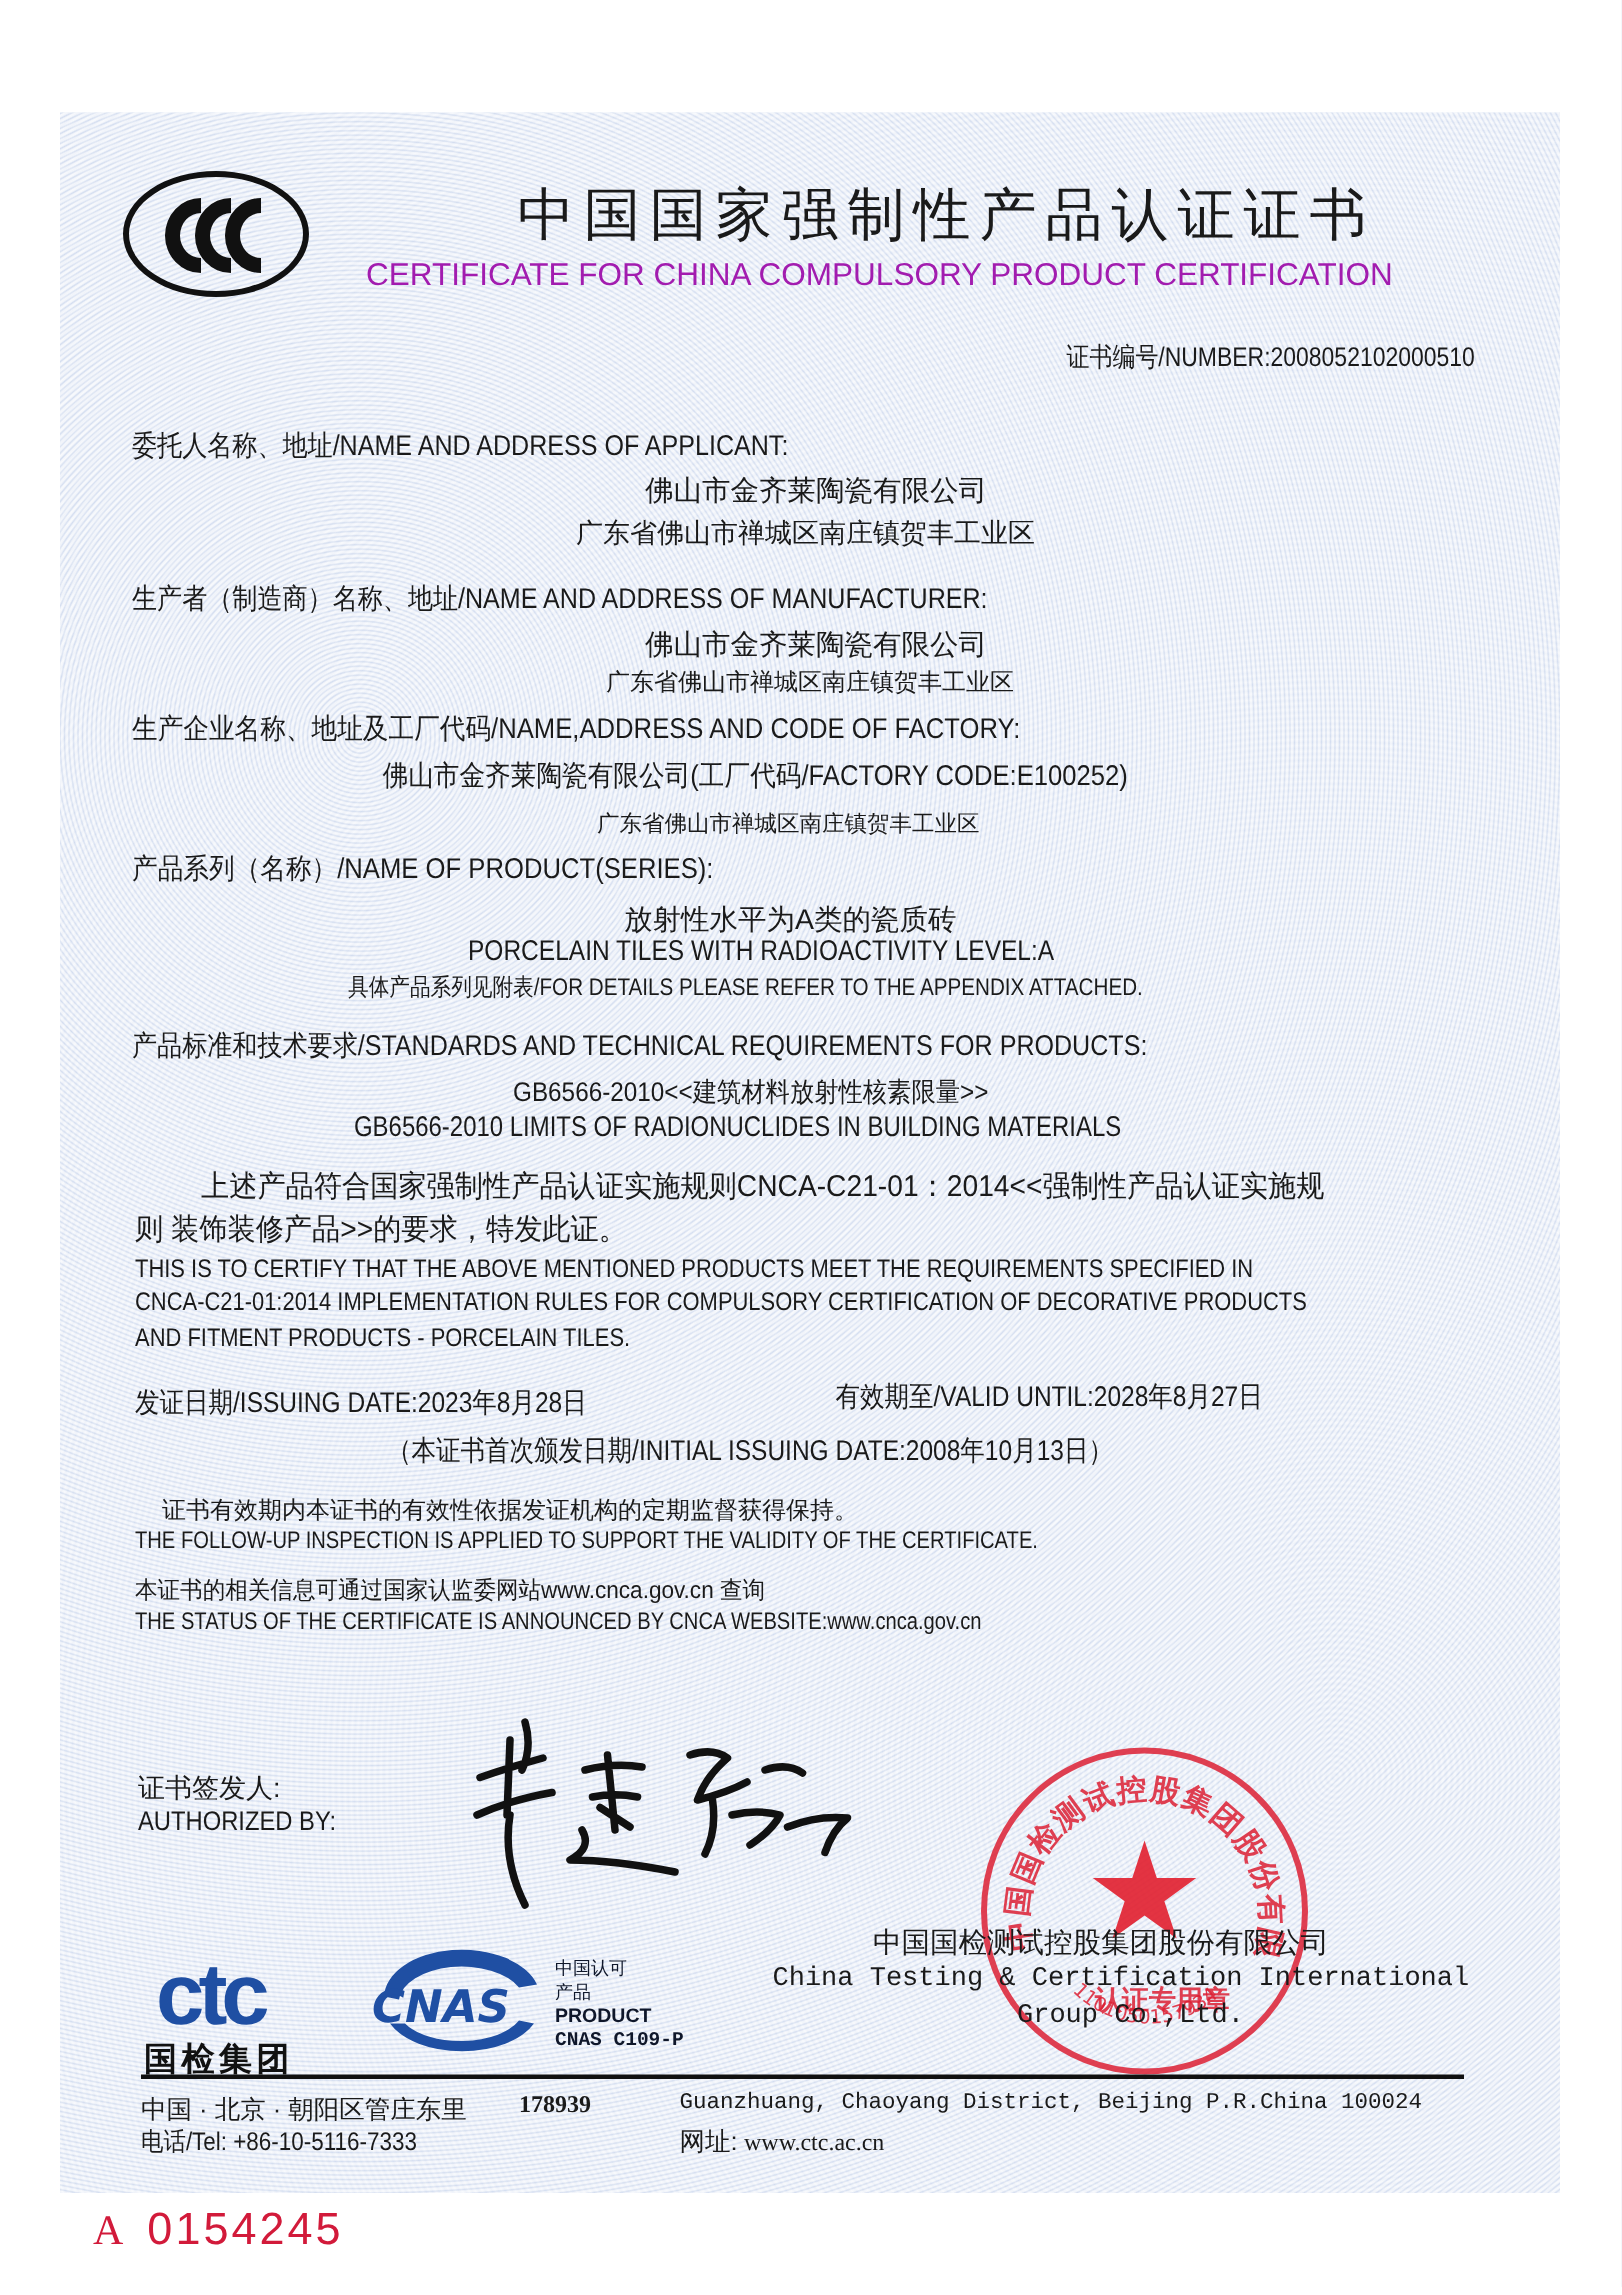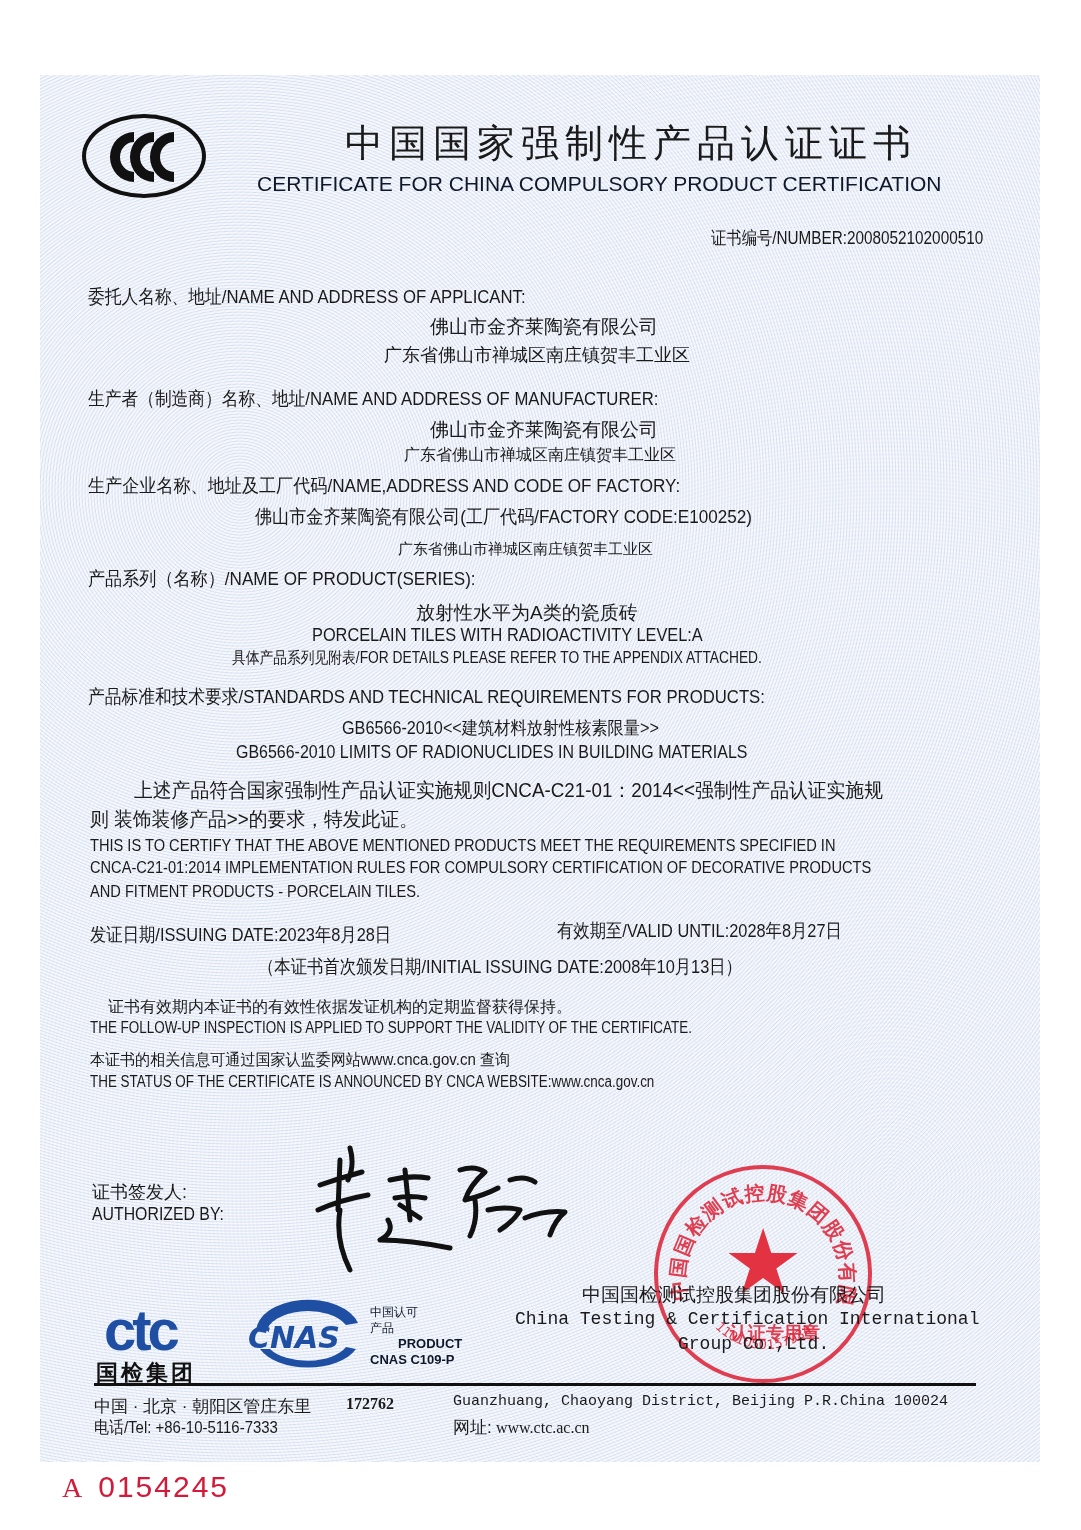--- a/index.html
+++ b/index.html
@@ -10,21 +10,21 @@
            background-image:
              repeating-radial-gradient(circle at 20% 30%, rgba(255,255,255,0.55) 0px, rgba(255,255,255,0.55) 1px, rgba(190,205,232,0.35) 2px, rgba(255,255,255,0.55) 3px),
              repeating-radial-gradient(circle at 85% 80%, rgba(255,255,255,0.35) 0px, rgba(200,212,236,0.30) 2px, rgba(255,255,255,0.35) 4px);
   }
   .abs { position:absolute; white-space:nowrap; }
   .cond { font-family:"Liberation Sans Narrow","Liberation Sans","DejaVu Sans",sans-serif; transform-origin:left center; }
   .sans { font-family:"Liberation Sans","DejaVu Sans",sans-serif; }
   .serif { font-family:"Liberation Serif","DejaVu Serif",serif; }
   .mono { font-family:"Liberation Mono","DejaVu Sans Mono",monospace; }
   .title-cn { left:345px; top:118px; font-size:38px; letter-spacing:6px; font-family:"DejaVu Sans",sans-serif; color:#1a1a1a; }
-  .title-en { left:257px; top:172px; font-size:21px; font-family:"Liberation Sans",sans-serif; color:#0f172a; letter-spacing:0px; }
+  .title-en { left:244px; top:172px; font-size:21px; font-family:"Liberation Sans",sans-serif; color:#a21caf; letter-spacing:0px; }
   .num { right:98px; top:226px; font-size:18px; }
   .lbl { font-size:18px; }
   .ccc-logo { position:absolute; left:82px; top:114px; width:124px; height:84px; border:4px solid #111; border-radius:50%; box-sizing:border-box; }
   .ccc-logo svg { position:absolute; left:22px; top:10px; }
   .stamp { position:absolute; left:654px; top:1165px; width:218px; height:218px; border:4px solid rgba(220,30,50,0.85); border-radius:50%; box-sizing:border-box; }
   .stamp .star { position:absolute; left:60px; top:48px; width:90px; height:90px; color:rgba(225,30,45,0.9); font-size:90px; line-height:90px; text-align:center; font-family:"DejaVu Sans",sans-serif; }
   .stamp .ring { position:absolute; left:0; top:0; width:210px; height:210px; }
   .footer-rule { position:absolute; left:94px; top:1383px; width:882px; height:3px; background:#111; }
   .serial { position:absolute; left:62px; top:1470px; font-size:30px; color:#d21a3a; font-family:"Liberation Sans",sans-serif; letter-spacing:2px; }
   .serial .pre { font-family:"Liberation Serif",serif; font-size:28px; margin-right:14px; }
@@ -121,28 +121,28 @@
 <div class="ctc">ctc</div>
 <div class="ctc-cn">国检集团</div>
 <svg class="cnas" viewBox="0 0 120 78">
   <path d="M10 34 A52 32 0 0 1 112 26 L100 28 A42 24 0 0 0 20 36 Z" fill="#1f4fa3"></path>
   <path d="M14 52 A52 30 0 0 0 110 52 L100 50 A42 22 0 0 1 24 52 Z" fill="#1f4fa3"></path>
   <text x="2" y="51" font-family="DejaVu Sans, sans-serif" font-weight="bold" font-style="italic" font-size="30" fill="#1f4fa3">CNAS</text>
 </svg>
 <div class="cnas-side">
   <div class="serif">中国认可</div>
   <div class="serif">产品</div>
-  <div class="sans" style="font-weight:bold;font-size:13px;margin-left:28px;">PRODUCT</div>
-  <div class="sans" style="font-weight:bold;font-size:13px;">CNAS C109-P</div>
+  <div class="sans" style="font-weight:bold;font-size:13px;">PRODUCT</div>
+  <div class="sans" style="font-weight:bold;font-size:13px;font-family:Liberation Mono, monospace;">CNAS C109-P</div>
 </div>
 
 <div class="footer-rule"></div>
 
 <div class="abs cond" style="left:94px;top:1395px;font-size:17px;">中国 · 北京 · 朝阳区管庄东里</div>
-<div class="abs serif" style="left:346px;top:1395px;font-size:16px;font-weight:bold;">172762</div>
+<div class="abs serif" style="left:346px;top:1395px;font-size:16px;font-weight:bold;">178939</div>
 <div class="abs cond" style="left:94px;top:1416px;font-size:17px;transform:scaleX(0.88);">电话/Tel: +86-10-5116-7333</div>
 <div class="abs mono" style="left:453px;top:1393px;font-size:15px;">Guanzhuang, Chaoyang District, Beijing P.R.China 100024</div>
 <div class="abs" style="left:453px;top:1416px;font-size:17px;">
   <span class="cond">网址:</span>
   <span class="serif" style="font-weight:normal;font-size:16px;">www.ctc.ac.cn</span>
 </div>
 
 <div class="serial">
   <span class="pre">A</span><span>0154245</span>
 </div>

